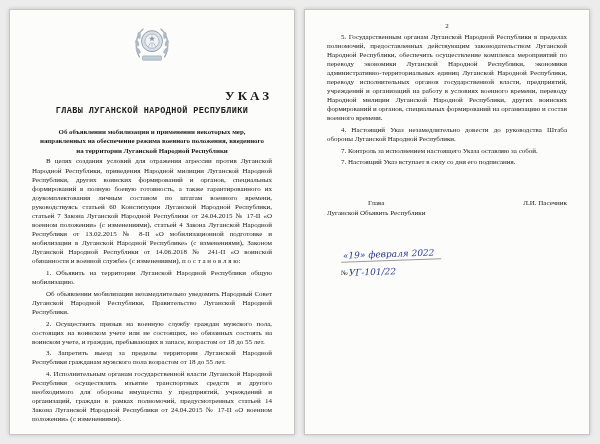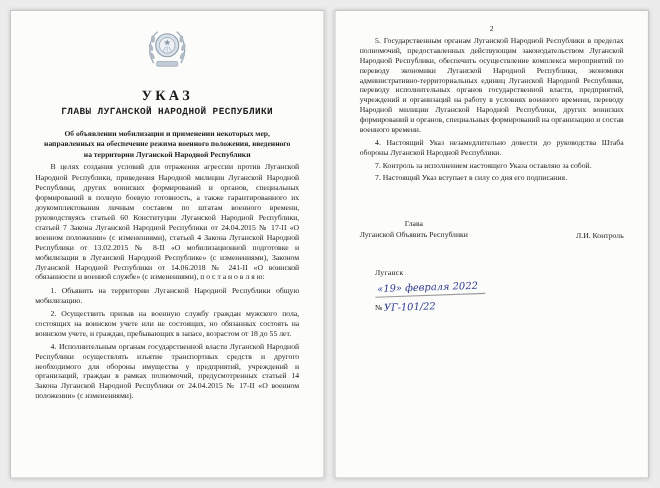--- a/index.html
+++ b/index.html
@@ -20,25 +20,25 @@
     height:426px;
     background:#fcfcfb;
     border:1px solid #c6c6c4;
     box-shadow:0 0 4px rgba(0,0,0,.18);
     padding:12px 22px 10px 22px;
     position:relative;
   }
   
   .emblem-wrap { text-align:center; margin-top:2px; }
   .title1 {
-    text-align:center;
+    text-align:right;
     font-weight:bold;
     font-size:13px;
     letter-spacing:3px;
-    margin-top:10px;
+    margin-top:20px;
   }
   .title2 {
     text-align:center;
     font-weight:bold;
     font-size:8.5px;
     letter-spacing:.4px;
     margin-top:2px;
     font-family:Liberation Mono, monospace;
   }
   .subject {
@@ -60,21 +60,20 @@
   }
   
   .pageno {
     text-align:center;
     font-size:7px;
     margin-top:0;
   }
   .sig-row {
     display:flex;
     justify-content:space-between;
-    align-items:flex-end;
     margin-top:32px;
     font-size:7px;
   }
   .sig-left { text-align:center; line-height:1.35; }
   .sig-name { padding-bottom:0; }
   .footer-block { margin-top:26px; margin-left:14px; font-size:7px; }
   .place-line { letter-spacing:.2px; }
   .hand {
     display:inline-block;
     font-family:"DejaVu Serif", serif;
@@ -121,46 +120,47 @@
     </div>
 
     <div class="title1">УКАЗ</div>
     <div class="title2">ГЛАВЫ ЛУГАНСКОЙ НАРОДНОЙ РЕСПУБЛИКИ</div>
 
     <div class="subject">Об объявлении мобилизации и применении некоторых мер, направленных на обеспечение режима военного положения, введенного на территории Луганской Народной Республики</div>
 
     <div class="body-block">
       <p class="par">В целях создания условий для отражения агрессии против Луганской Народной Республики, приведения Народной милиции Луганской Народной Республики, других воинских формирований и органов, специальных формирований в полную боевую готовность, а также гарантированного их доукомплектования личным составом по штатам военного времени, руководствуясь статьей 60 Конституции Луганской Народной Республики, статьей 7 Закона Луганской Народной Республики от 24.04.2015 № 17-II «О военном положении» (с изменениями), статьей 4 Закона Луганской Народной Республики от 13.02.2015 № 8-II «О мобилизационной подготовке и мобилизации в Луганской Народной Республике» (с изменениями), Законом Луганской Народной Республики от 14.06.2018 № 241-II «О воинской обязанности и военной службе» (с изменениями), п о с т а н о в л я ю:</p>
       <p class="par">1. Объявить на территории Луганской Народной Республики общую мобилизацию.</p>
+      <p class="par">Об объявлении мобилизации незамедлительно уведомить Народный Совет Луганской Народной Республики, Правительство Луганской Народной Республики.</p>
       <p class="par">2. Осуществить призыв на военную службу граждан мужского пола, состоящих на воинском учете или не состоящих, но обязанных состоять на воинском учете, и граждан, пребывающих в запасе, возрастом от 18 до 55 лет.</p>
+      <p class="par">3. Запретить выезд за пределы территории Луганской Народной Республики гражданам мужского пола возрастом от 18 до 55 лет.</p>
       <p class="par">4. Исполнительным органам государственной власти Луганской Народной Республики осуществлять изъятие транспортных средств и другого необходимого для обороны имущества у предприятий, учреждений и организаций, граждан в рамках полномочий, предусмотренных статьей 14 Закона Луганской Народной Республики от 24.04.2015 № 17-II «О военном положении» (с изменениями).</p>
     </div>
   </div>
 
   <div class="page">
 
     <div class="pageno">2</div>
 
     <div class="body-block">
       <p class="par">5. Государственным органам Луганской Народной Республики в пределах полномочий, предоставленных действующим законодательством Луганской Народной Республики, обеспечить осуществление комплекса мероприятий по переводу экономики Луганской Народной Республики, экономики административно-территориальных единиц Луганской Народной Республики, переводу исполнительных органов государственной власти, предприятий, учреждений и организаций на работу в условиях военного времени, переводу Народной милиции Луганской Народной Республики, других воинских формирований и органов, специальных формирований на организацию и состав военного времени.</p>
       <p class="par">4. Настоящий Указ незамедлительно довести до руководства Штаба обороны Луганской Народной Республики.</p>
       <p class="par">7. Контроль за исполнением настоящего Указа оставляю за собой.</p>
       <p class="par">7. Настоящий Указ вступает в силу со дня его подписания.</p>
     </div>
 
     <div class="sig-row">
       <div class="sig-left">
         <div>Глава</div>
         <div>Луганской Объявить Республики</div>
       </div>
-      <div class="sig-name">Л.И. Контроль</div>
+      <div class="sig-name">Л.И. Пасечник</div>
     </div>
 
     <div class="footer-block">
-      <div class="place-line">Луганск</div>
       <div>
         <span class="hand date-line">«19» февраля 2022</span>
       </div>
       <div class="num-line">
         <span class="num-prefix">№</span>
         <span class="hand">УГ-101/22</span>
       </div>
     </div>
 
   </div>

